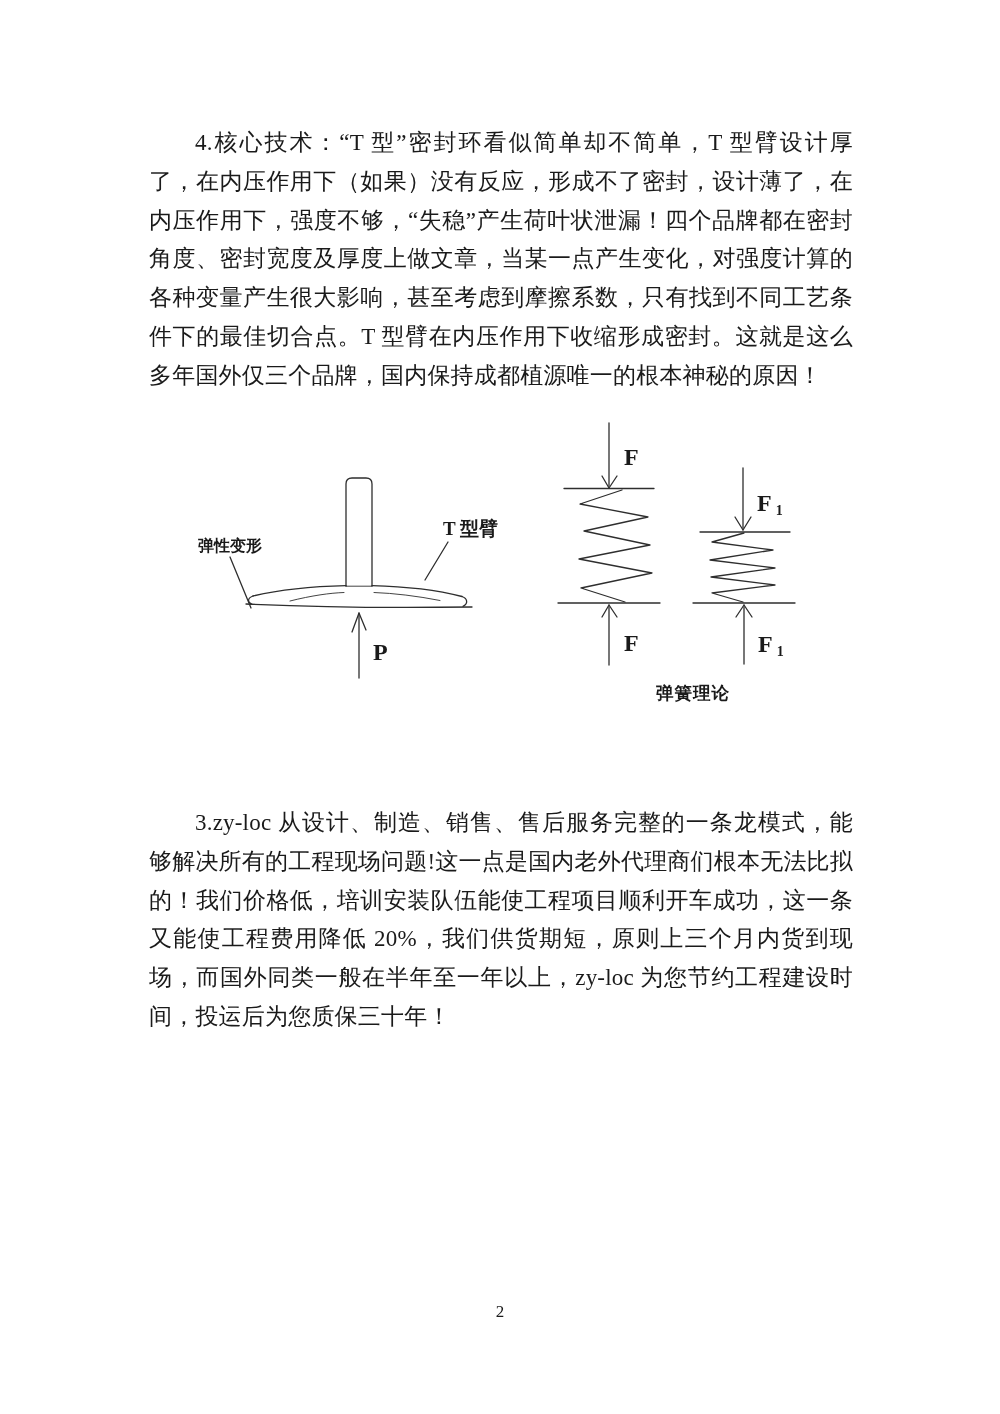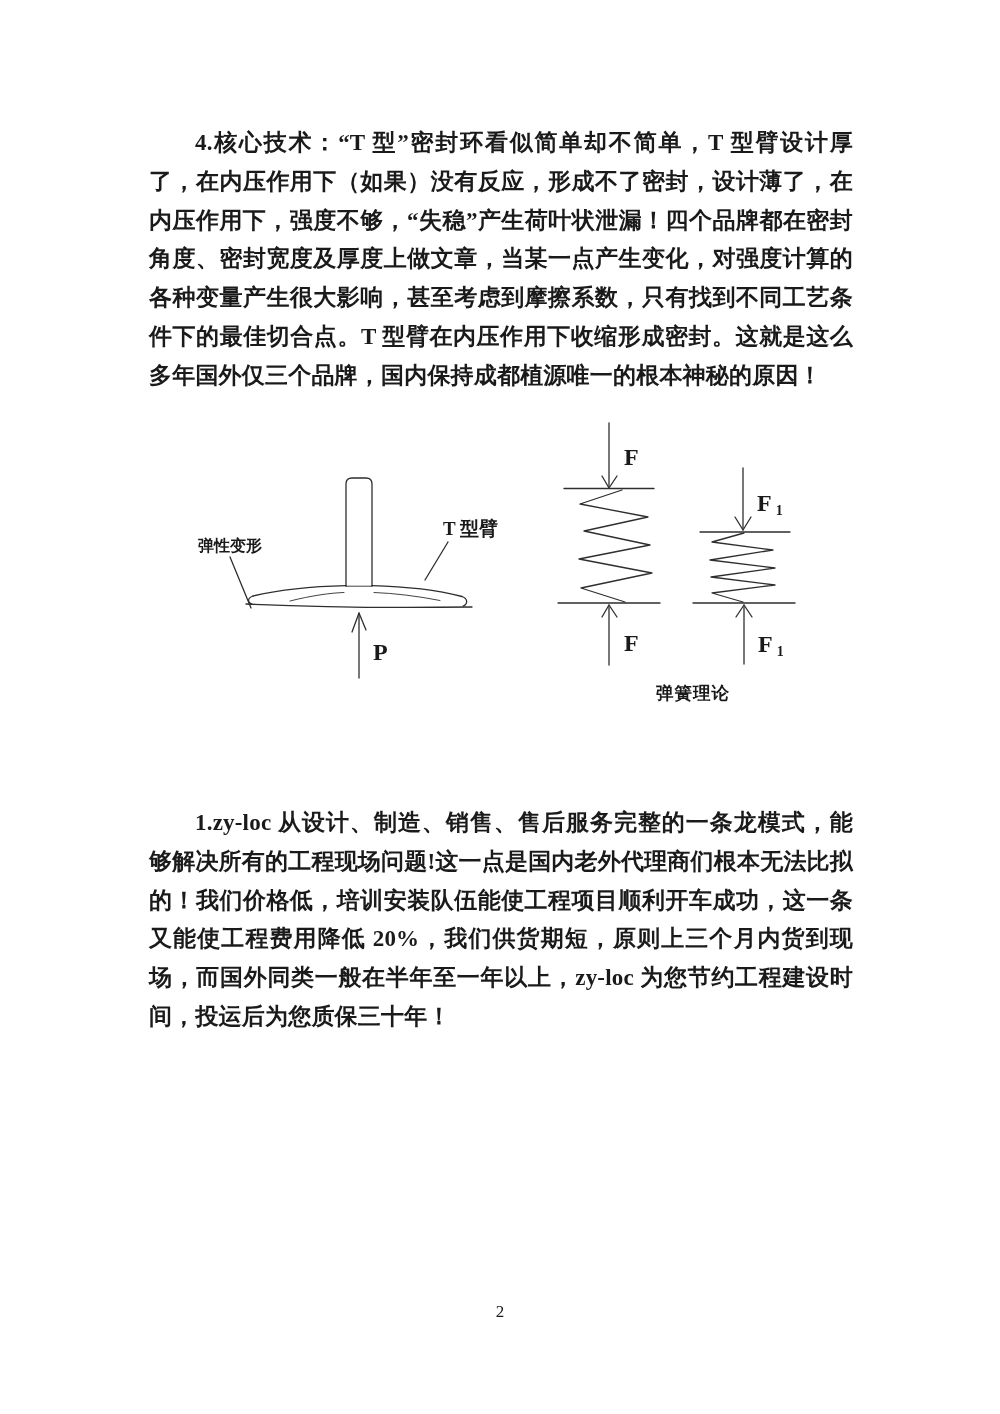--- a/index.html
+++ b/index.html
@@ -14,21 +14,20 @@
   }
   .para {
     position: absolute;
     left: 149px;
     width: 704px;
     font-size: 23px;
     line-height: 38.8px;
     text-align: justify;
     text-indent: 2em;
     letter-spacing: 0.2px;
-    font-weight: bold;
   }
   #para1 { top: 124px; }
   #para2 { top: 804px; }
   .fig-caption {
     position: absolute;
     top: 744px;
     left: 0;
     width: 1000px;
     text-align: center;
     font-size: 23px;
@@ -139,17 +138,17 @@
       <text x="618" y="244">
         <tspan class="lbl-force">F</tspan>
         <tspan class="lbl-sub" dy="4">1</tspan>
       </text>
     </g>
 
     <text class="lbl-theory" x="516" y="291">弹簧理论</text>
   </svg>
 
 
-  <div id="para2" class="para">1.zy-loc 从设计、制造、销售、售后服务完整的一条龙模式，能够解决所有的工程现场问题!这一点是国内老外代理商们根本无法比拟的！我们价格低，培训安装队伍能使工程项目顺利开车成功，这一条又能使工程费用降低 20%，我们供货期短，原则上三个月内货到现场，而国外同类一般在半年至一年以上，zy-loc 为您节约工程建设时间，投运后为您质保三十年！</div>
+  <div id="para2" class="para">3.zy-loc 从设计、制造、销售、售后服务完整的一条龙模式，能够解决所有的工程现场问题!这一点是国内老外代理商们根本无法比拟的！我们价格低，培训安装队伍能使工程项目顺利开车成功，这一条又能使工程费用降低 20%，我们供货期短，原则上三个月内货到现场，而国外同类一般在半年至一年以上，zy-loc 为您节约工程建设时间，投运后为您质保三十年！</div>
 
   <div class="page-num">2</div>
 
 </div>
 
 </body></html>

